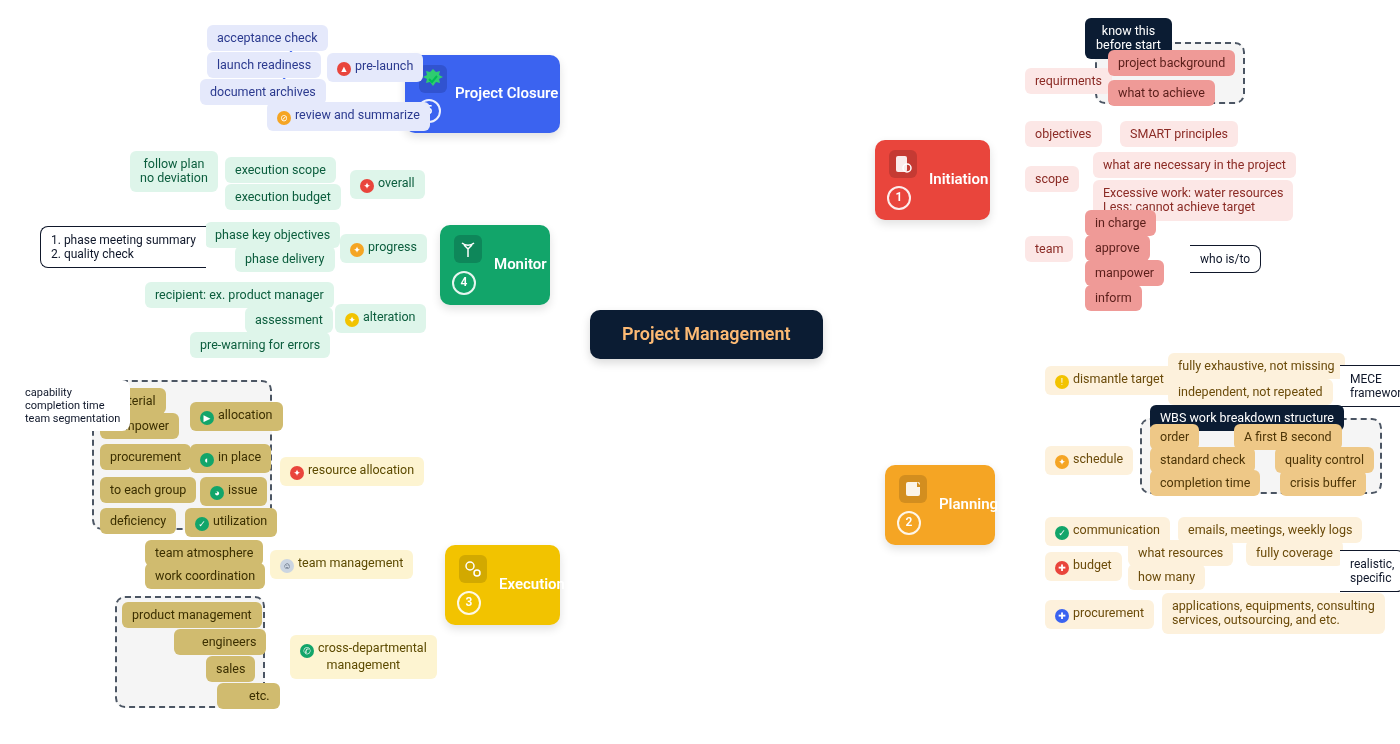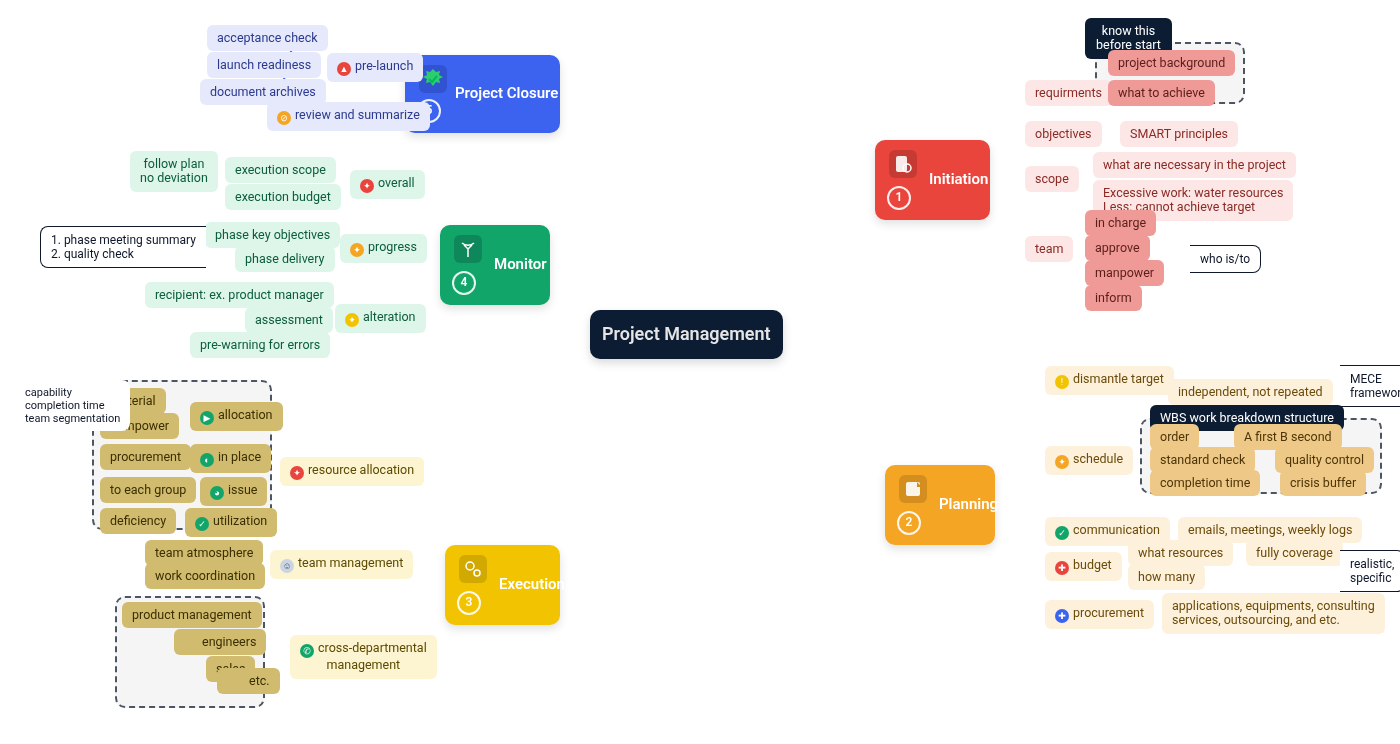--- a/index.html
+++ b/index.html
@@ -1,20 +1,20 @@
 <!DOCTYPE html>
 <html><head>
 <meta charset="utf-8">
 <style>
   html,body{margin:0;padding:0;width:1400px;height:744px;font-family:-apple-system,BlinkMacSystemFont,"Segoe UI",Roboto,Helvetica,Arial,sans-serif;background:#fff;color:#0f172a;}
   .canvas{position:relative;width:1400px;height:744px;}
   svg.connectors{position:absolute;inset:0;pointer-events:none;}
   .node{position:absolute;border-radius:6px;padding:6px 10px;font-size:12.5px;line-height:1.15;box-sizing:border-box;white-space:nowrap;}
   .node.wrap2{white-space:normal;text-align:center;}
-  .center{background:#0b1c33;color:#e5e5e5;border-radius:10px;padding:14px 12px;font-size:18px;font-weight:600;box-shadow:0 4px 10px rgba(0,0,0,.15);}
+  .center{background:#0b1c33;color:#fdba74;border-radius:10px;padding:14px 32px;font-size:18px;font-weight:600;box-shadow:0 4px 10px rgba(0,0,0,.15);}
   .phase{border-radius:10px;color:#fff;padding:12px 18px 12px 54px;font-size:15px;font-weight:600;box-shadow:0 4px 10px rgba(0,0,0,.12);min-height:70px;display:flex;align-items:center;}
   .phase .num{position:absolute;left:12px;bottom:10px;width:20px;height:20px;border:2px solid rgba(255,255,255,.9);border-radius:50%;font-size:12px;display:flex;align-items:center;justify-content:center;}
   .ico{position:absolute;left:14px;top:10px;width:28px;height:28px;border-radius:6px;display:flex;align-items:center;justify-content:center;}
   .p-red{background:#e9453c;} .p-red .ico{background:#c53a33;}
   .p-orange{background:#f5a524;} .p-orange .ico{background:#d38e1f;}
   .p-yellow{background:#f2c300;} .p-yellow .ico{background:#d2a900;}
   .p-green{background:#12a56a;} .p-green .ico{background:#0e875a;}
   .p-blue{background:#3b63f0;} .p-blue .ico{background:#3153d0;}
   .n-red{background:#fce7e6;color:#8b2b25;}
   .n-red-d{background:#ef9a97;color:#5a1e1a;}
@@ -181,40 +181,41 @@
         </svg>
       </span>
   <span class="num">5</span>
   <span>Project Closure</span>
 </div>
 
 <div class="dashed-box" style="left:1095px;top:42px;width:150px;height:62px;"></div>
 <div class="node n-dark wrap2" style="left:1085px;top:18px;width:87px;">know this
 before start</div>
 
-<div class="node n-red" style="left:1025px;top:80px;">requirments</div>
+<div class="node n-red" style="left:1025px;top:68px;">requirments</div>
 <div class="node n-red-d" style="left:1108px;top:50px;">project background</div>
 <div class="node n-red-d" style="left:1108px;top:80px;">what to achieve</div>
 
 <div class="node n-red" style="left:1025px;top:121px;">objectives</div>
 <div class="node n-red" style="left:1120px;top:121px;">SMART principles</div>
 
 <div class="node n-red" style="left:1025px;top:166px;">scope</div>
 <div class="node n-red wrap2" style="left:1093px;top:180px;white-space:pre-line;text-align:left;">Excessive work: water resources
 Less: cannot achieve target</div>
 <div class="node n-red" style="left:1093px;top:152px;">what are necessary in the project</div>
 
 <div class="node n-red" style="left:1025px;top:236px;">team</div>
 <div class="node n-red-d" style="left:1085px;top:210px;">in charge</div>
 <div class="node n-red-d" style="left:1085px;top:235px;">approve</div>
 <div class="node n-red-d" style="left:1085px;top:260px;">manpower</div>
 <div class="node n-red-d" style="left:1085px;top:285px;">inform</div>
 <div class="annot bracket-r" style="left:1190px;top:245px;">who is/to</div>
 
 <div class="node n-or" style="left:1045px;top:366px;"><span class="mini-ico mi-ye">!</span><span>dismantle target</span></div>
+<div class="node n-or" style="left:1168px;top:353px;">fully exhaustive, not missing</div>
 <div class="node n-or" style="left:1168px;top:379px;">independent, not repeated</div>
 <div class="annot bracket-r" style="left:1340px;top:365px;">MECE framework</div>
 
 <div class="dashed-box" style="left:1140px;top:418px;width:242px;height:76px;"></div>
 <div class="node n-dark" style="left:1150px;top:405px;">WBS work breakdown structure</div>
 <div class="node n-or" style="left:1045px;top:446px;"><span class="mini-ico mi-or">✦</span><span>schedule</span></div>
 <div class="node n-or-d" style="left:1150px;top:424px;">order</div>
 <div class="node n-or-d" style="left:1234px;top:424px;">A first B second</div>
 <div class="node n-or-d" style="left:1150px;top:447px;">standard check</div>
 <div class="node n-or-d" style="left:1275px;top:447px;">quality control</div>
@@ -253,21 +254,21 @@
 <div class="node n-ye" style="left:270px;top:550px;"><span class="mini-ico" style="background:#cbd5e1;color:#475569">☺</span><span>team management</span></div>
 <div class="node n-ye-d" style="left:145px;top:540px;">team atmosphere</div>
 <div class="node n-ye-d" style="left:145px;top:563px;">work coordination</div>
 
 <div class="dashed-box" style="left:115px;top:596px;width:150px;height:112px;"></div>
 <div class="node n-ye wrap2" style="left:290px;top:635px;"><span class="mini-ico mi-gr">✆</span><span style="white-space:pre-line">cross-departmental
 management</span></div>
 <div class="node n-ye-d" style="left:122px;top:602px;">product management</div>
 <div class="node n-ye-d" style="left:174px;top:629px;padding-left:28px;">engineers</div>
 <div class="node n-ye-d" style="left:206px;top:656px;">sales</div>
-<div class="node n-ye-d" style="left:217px;top:668px;padding-left:32px;">etc.</div>
+<div class="node n-ye-d" style="left:217px;top:683px;padding-left:32px;">etc.</div>
 
 <div class="node n-gr" style="left:350px;top:170px;"><span class="mini-ico mi-red">✦</span><span>overall</span></div>
 <div class="node n-gr" style="left:225px;top:157px;">execution scope</div>
 <div class="node n-gr" style="left:225px;top:184px;">execution budget</div>
 <div class="node n-gr wrap2" style="left:130px;top:151px;white-space:pre-line;">follow plan
 no deviation</div>
 
 <div class="node n-gr" style="left:340px;top:234px;"><span class="mini-ico mi-or">✦</span><span>progress</span></div>
 <div class="node n-gr" style="left:205px;top:222px;">phase key objectives</div>
 <div class="node n-gr" style="left:235px;top:246px;">phase delivery</div>

